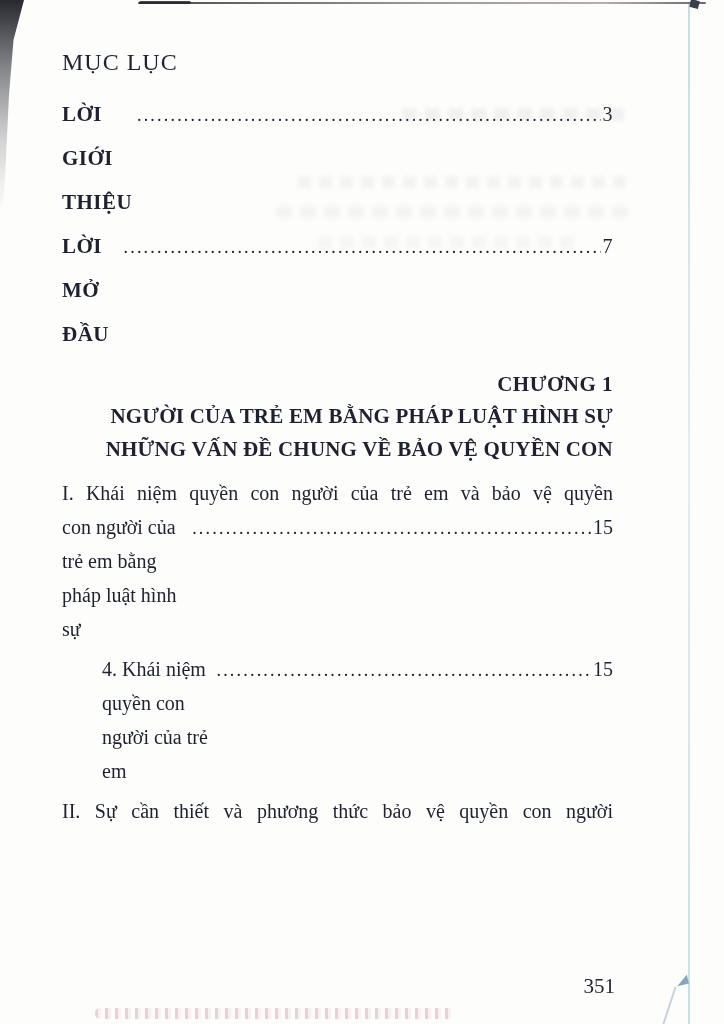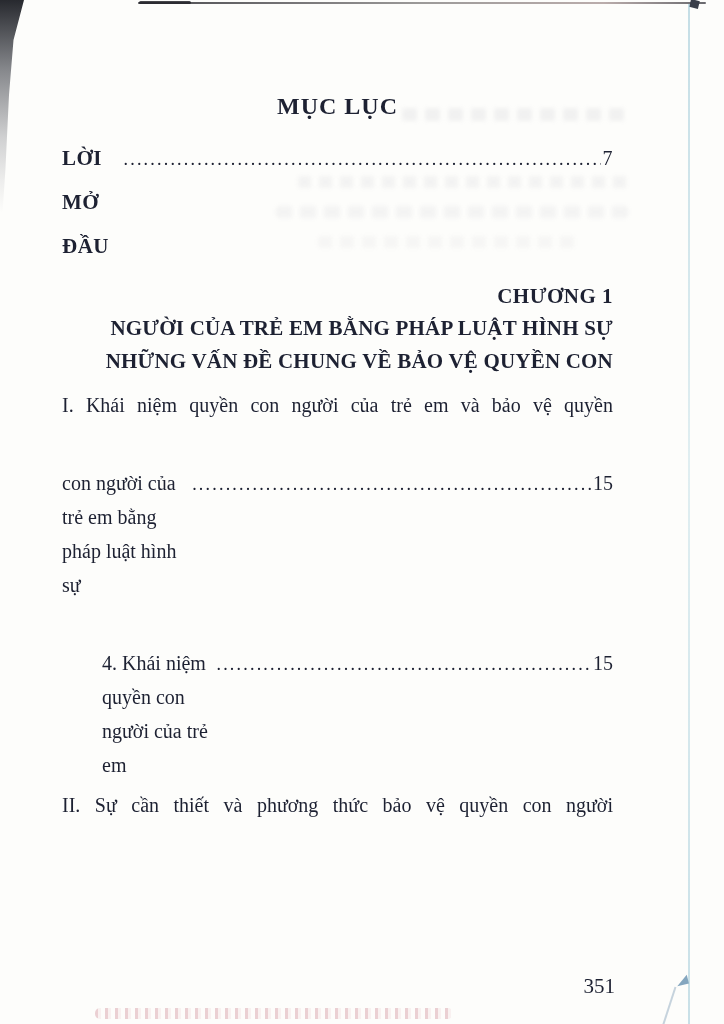--- a/index.html
+++ b/index.html
@@ -13,23 +13,23 @@
     position: relative;
     width: 724px; height: 1024px;
     background: #fdfdfb;
     color: #1d2132;
     overflow: hidden;
   }
   .content {
     position: absolute; left: 62px; top: 0; width: 551px;
   }
   .doc-title {
-    margin-top: 92px;
-    text-align: center;
-    font-weight: bold;
+    margin-top: 48px;
+    text-align: left;
+    font-weight: normal;
     font-size: 24px;
     line-height: 28px;
     letter-spacing: 1px;
   }
   .front-matter { margin-top: 16px; }
   .fm-row {
     display: flex; align-items: baseline;
     font-weight: bold; font-size: 21px; line-height: 44px;
     letter-spacing: .5px;
   }
@@ -43,21 +43,21 @@
   }
   .fm-page { font-weight: normal; font-size: 20px; }
   .chapter-head { margin-top: 12px; text-align: right; font-weight: bold; }
   .chapter-number { font-size: 21px; line-height: 32px; letter-spacing: .5px; }
   .chapter-title { font-size: 21px; line-height: 33px; letter-spacing: .2px; }
   .toc { margin-top: 10px; font-size: 20px; }
   .entry { margin-bottom: 6px; }
   .entry.level2 { padding-left: 40px; }
   .line { line-height: 34px; }
   .line.cont { text-align: justify; text-align-last: justify; }
-  .line.last { display: flex; align-items: baseline; margin-top: 44px; }
+  .line.last { display: flex; align-items: baseline; }
   .page-num { font-size: 20px; }
   .folio {
     position: absolute; top: 973px; left: 62px; width: 553px;
     text-align: right; font-size: 21px; line-height: 26px;
   }
 
   
   .artifact { position: absolute; pointer-events: none; }
   .a-topleft-shadow {
     top: 0; left: 0; width: 30px; height: 250px;
@@ -107,20 +107,25 @@
 </head>
 <body>
 
 <div class="page">
 
   <div class="content">
     <div class="doc-title">MỤC LỤC</div>
 
     <div class="front-matter">
         <div class="fm-row">
+          <span class="fm-label">LỜI GIỚI THIỆU</span>
+          <span class="dots"></span>
+          <span class="fm-page">3</span>
+        </div>
+        <div class="fm-row">
           <span class="fm-label">LỜI MỞ ĐẦU</span>
           <span class="dots"></span>
           <span class="fm-page">7</span>
         </div>
       </div>
 
     <div class="chapter-head">
       <div class="chapter-number">CHƯƠNG 1</div>
       <div class="chapter-title">NGƯỜI CỦA TRẺ EM BẰNG PHÁP LUẬT HÌNH SỰ</div>
       <div class="chapter-title">NHỮNG VẤN ĐỀ CHUNG VỀ BẢO VỆ QUYỀN CON</div>

